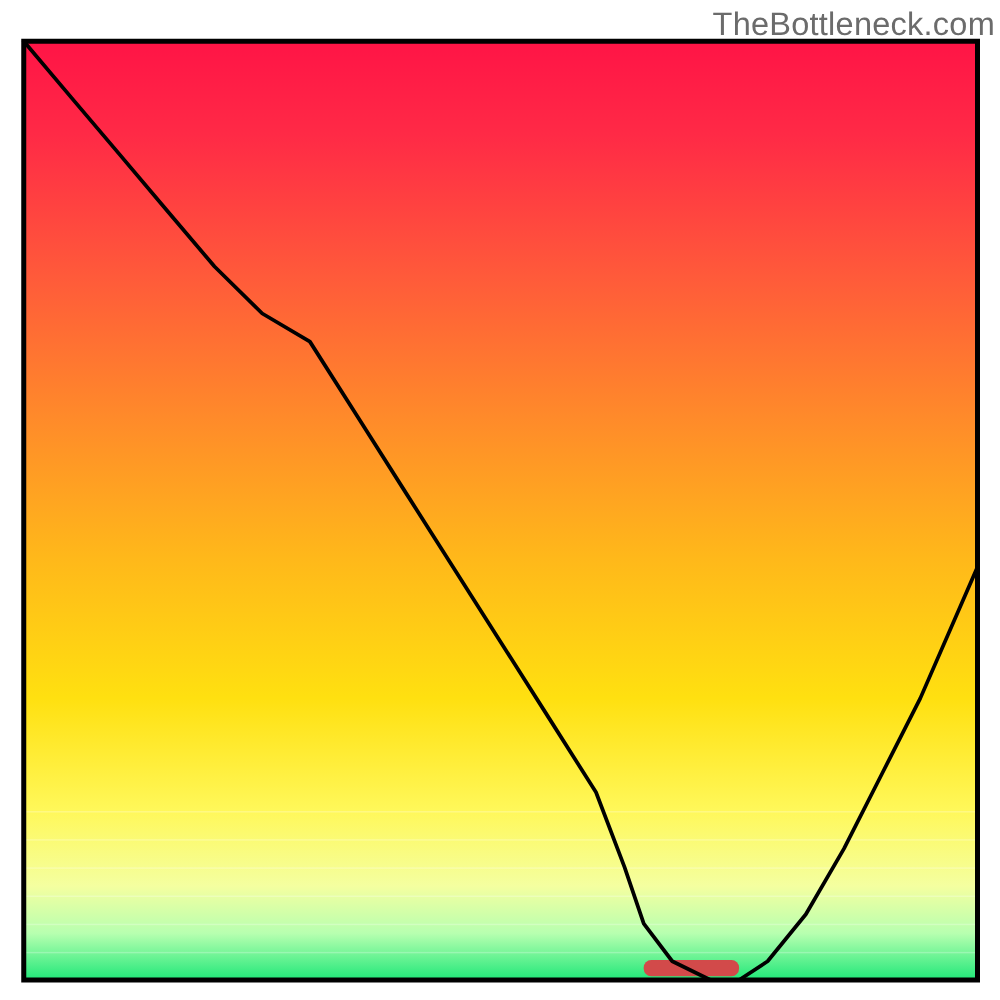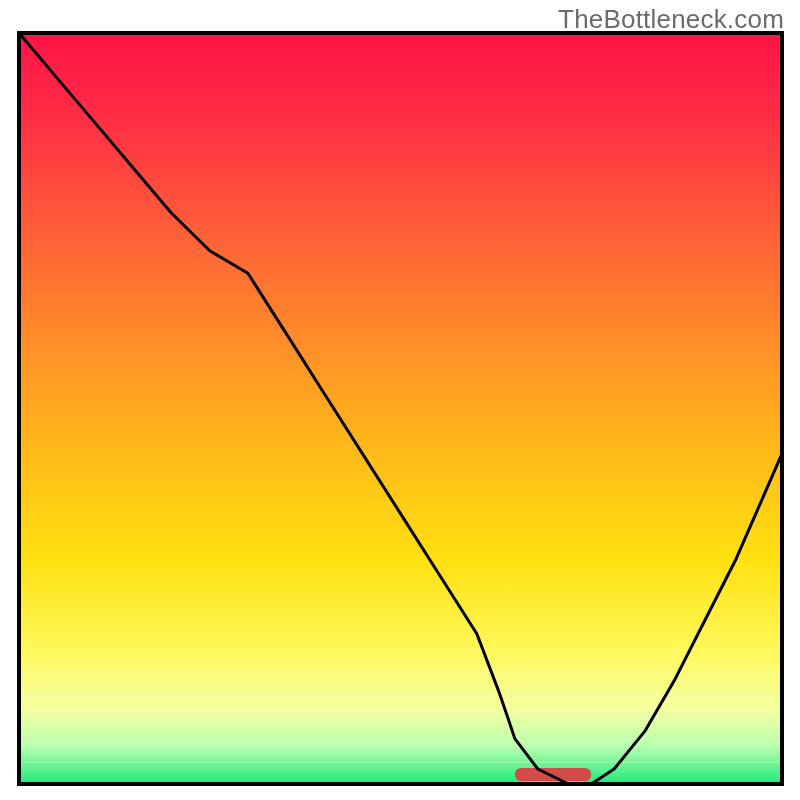--- a/index.html
+++ b/index.html
@@ -12,21 +12,21 @@
     overflow: hidden;
   }
   .stage {
     position: relative;
     width: 800px;
     height: 800px;
   }
   .watermark {
     position: absolute;
     top: 4px;
-    right: 16px;
+    right: 4px;
     font-size: 26px;
     font-weight: 500;
     color: #6b6b6b;
     letter-spacing: 0.2px;
     z-index: 5;
   }
   svg {
     position: absolute;
     left: 0;
     top: 0;

